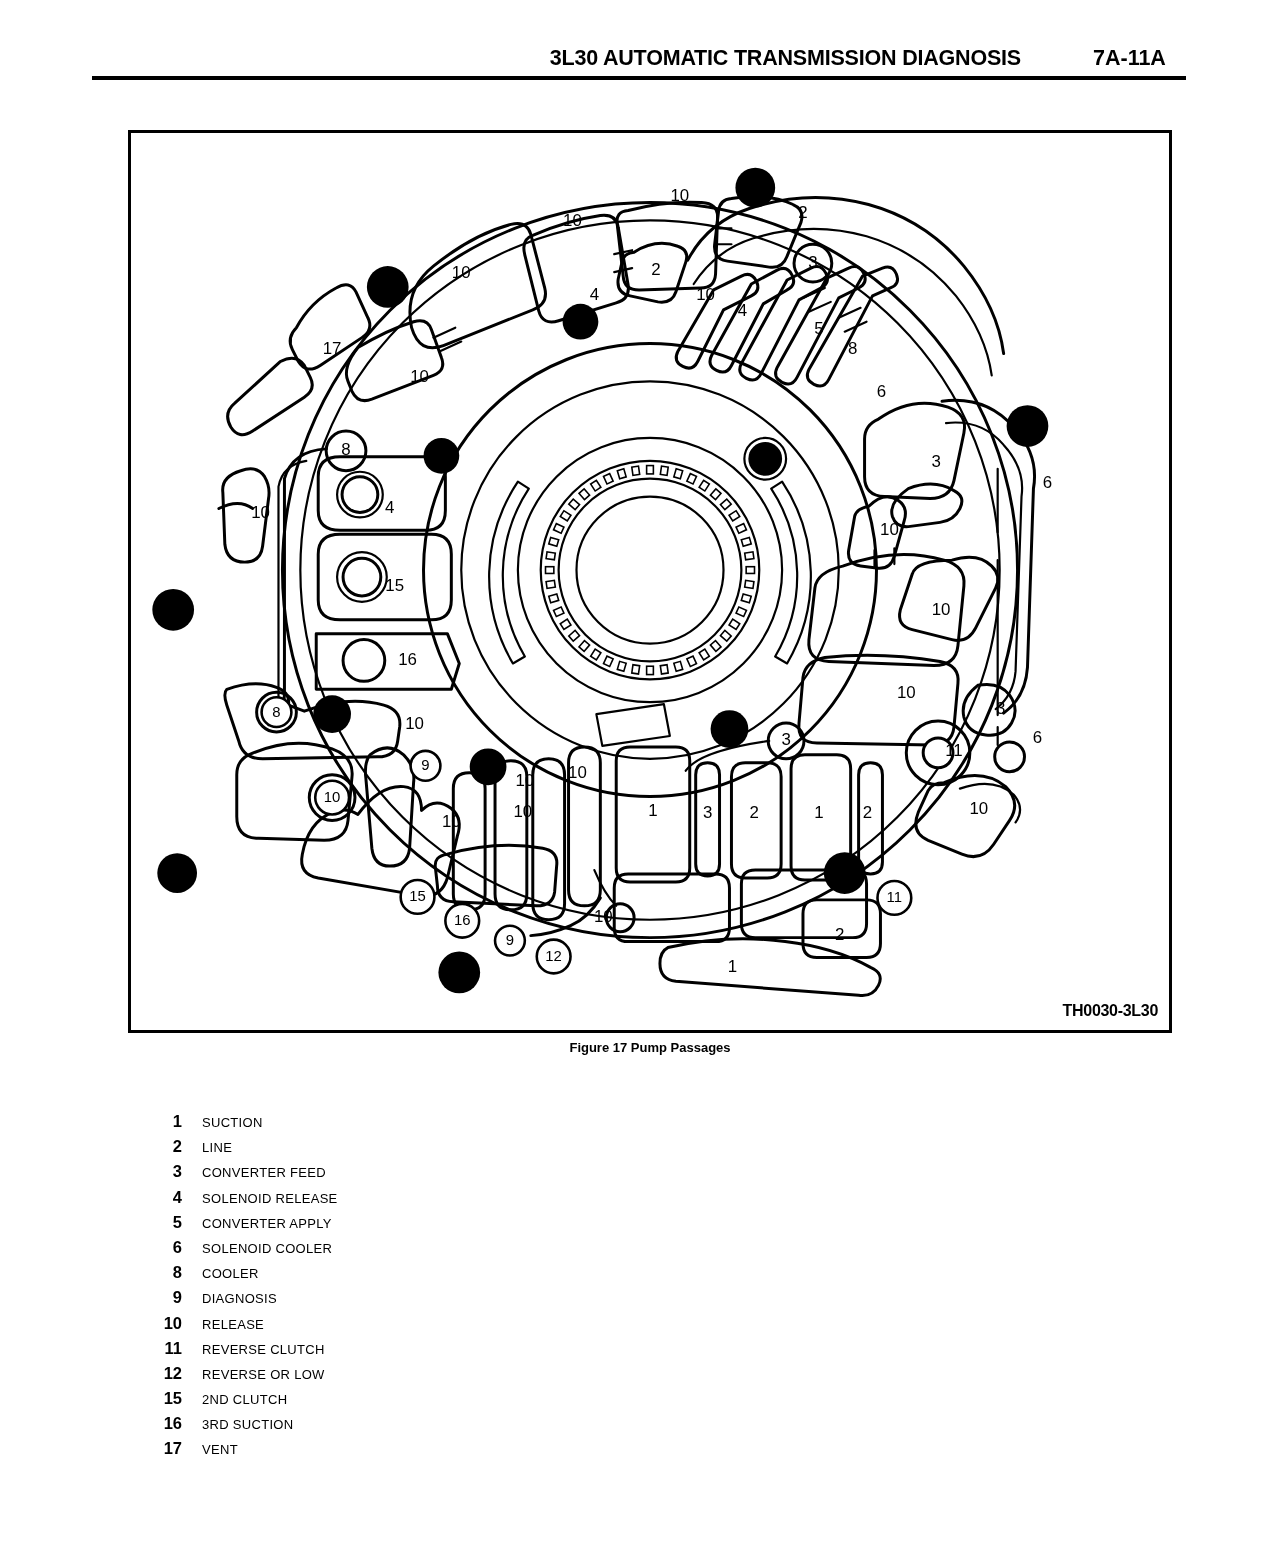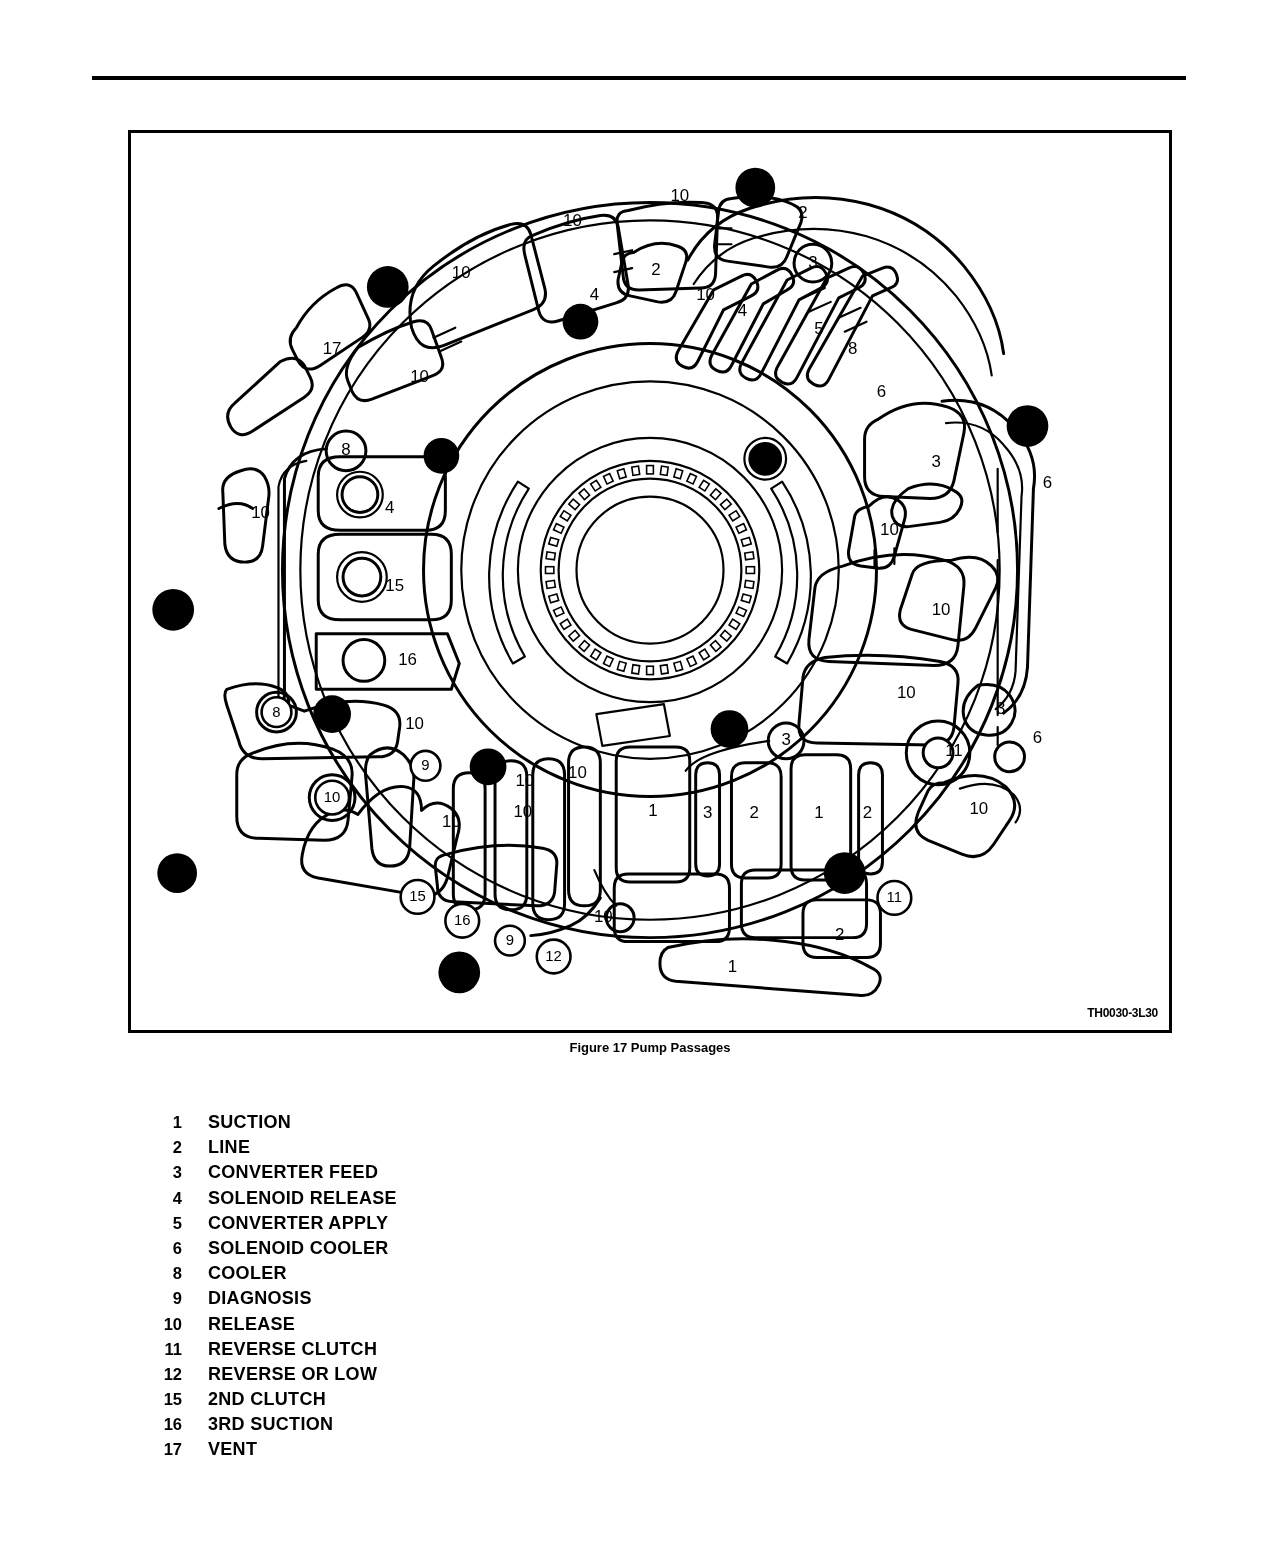--- a/index.html
+++ b/index.html
@@ -75,21 +75,21 @@
   }
   #figure-svg-wrap svg {
     display: block;
     width: 100%;
     height: 100%;
   }
   #drawing-code {
     position: absolute;
     right: 11px;
     bottom: 10px;
-    font-size: 12px;
+    font-size: 16px;
     font-weight: bold;
     letter-spacing: -0.3px;
   }
 
   
   #figure-caption {
     position: absolute;
     left: 128px;
     top: 1040px;
     width: 1044px;
@@ -111,23 +111,23 @@
     height: 25.2px;
   }
   .legend-num {
     width: 34px;
     text-align: right;
     font-size: 16.5px;
     font-weight: bold;
     flex: 0 0 34px;
   }
   .legend-label {
-    margin-left: 26px;
-    font-size: 18px;
-    font-weight: bold;
+    margin-left: 20px;
+    font-size: 13px;
+    font-weight: normal;
     letter-spacing: 0.3px;
     white-space: nowrap;
   }
 
   
   .cal {
     font-family: "Liberation Sans", sans-serif;
     font-size: 17px;
     fill: #000000;
     text-anchor: middle;
@@ -161,20 +161,24 @@
   .openhole {
     fill: #ffffff;
     stroke: #000000;
     stroke-width: 3;
   }
 </style>
 </head>
 <body>
 
 <div id="page-header">
+  <div id="header-row">
+    <div id="header-title">3L30 AUTOMATIC TRANSMISSION DIAGNOSIS</div>
+    <div id="header-page">7A-11A</div>
+  </div>
   <div id="header-rule"></div>
 </div>
 
 <div id="figure-frame">
   <div id="figure-svg-wrap">
     <svg viewBox="0 0 1044 903" preserveAspectRatio="xMidYMid meet">
 
       <circle class="ln" cx="522" cy="440" r="370"></circle>
       <circle class="ln-thin" cx="522" cy="440" r="352"></circle>
 

